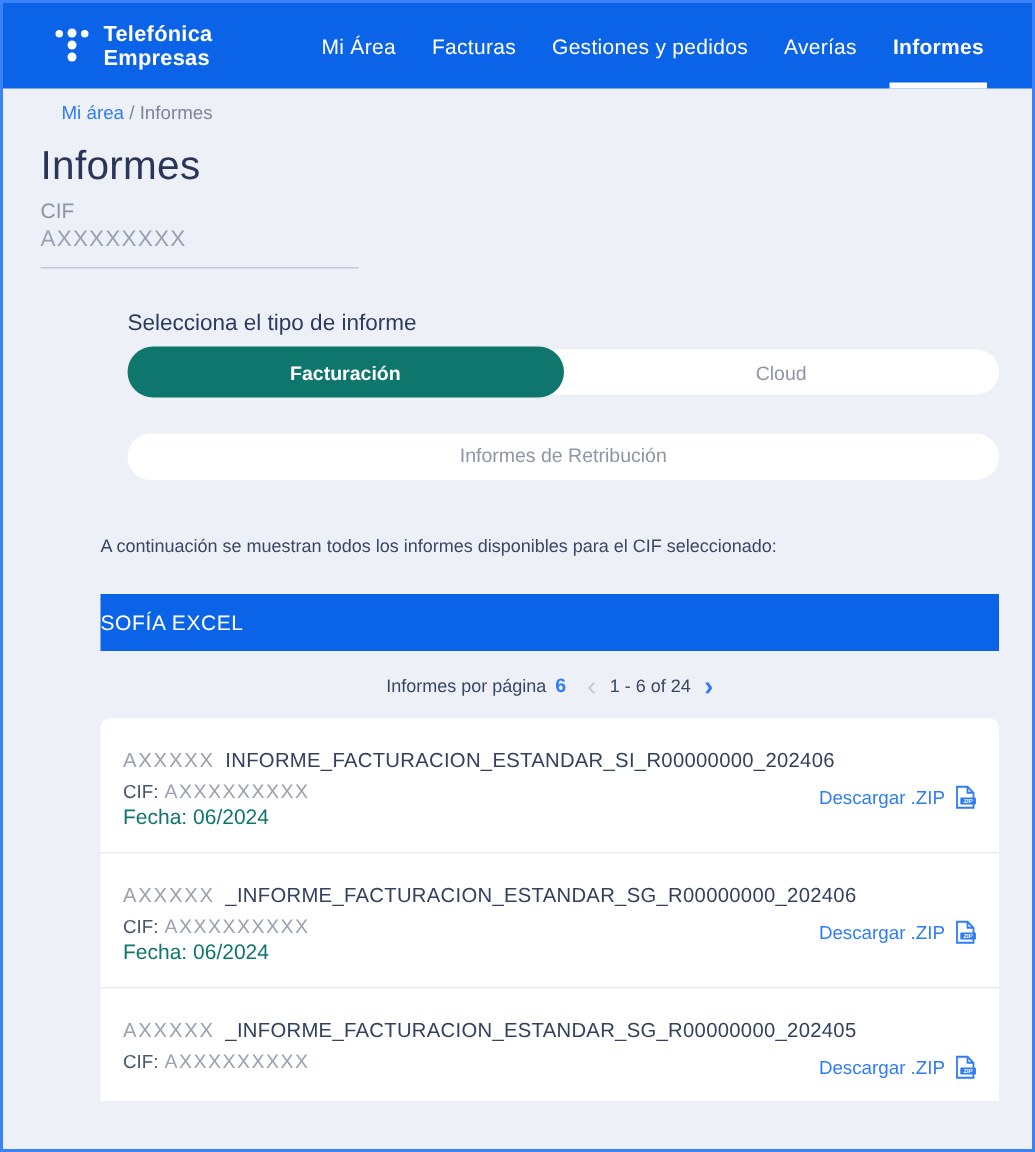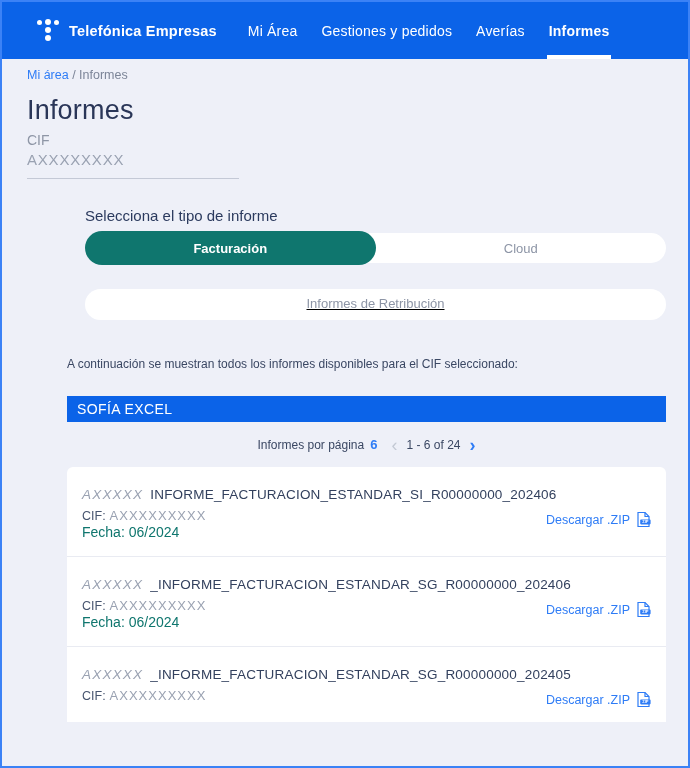--- a/index.html
+++ b/index.html
@@ -31,21 +31,21 @@
     padding:0 12px; font-size:14px; font-weight:500; letter-spacing:0.2px;
     color:#fff; cursor:pointer; white-space:nowrap;
   }
   .nav-item.active { font-weight:700; }
   .nav-item.active::after {
     content:""; position:absolute; left:10px; right:10px; bottom:0;
     height:4px; background:#fff;
   }
 
   
-  .breadcrumb { padding:9px 0 0 25px; font-size:12.5px; color:#7C8598; }
+  .breadcrumb { padding:9px 0 0 39px; font-size:12.5px; color:#7C8598; }
   .breadcrumb .bc-link { color:#2E7CF6; cursor:pointer; }
 
   
   .page-head { padding:13px 0 0 25px; }
   .page-title { font-size:27px; font-weight:500; color:#2A3658; letter-spacing:0.2px; }
   .cif-label { margin-top:6px; font-size:14px; color:#8E96A6; }
   .cif-value { margin-top:3px; font-size:15px; color:#9AA2B2; letter-spacing:0.8px; }
   .cif-underline { width:212px; border-bottom:1px solid #C4C9D6; margin-top:10px; }
 
   
@@ -59,29 +59,29 @@
     flex:1; display:flex; align-items:center; justify-content:center;
     font-size:13px; color:#8D95A6; cursor:pointer; border-radius:17px;
   }
   .pill.selected {
     background:#0f766e; color:#fff; font-weight:700;
     height:34px; margin-top:-2px;
   }
   .servicebox { background:#fff; border-radius:17px; padding:1px 0 4px; }
   .servicebox .row1 { display:flex; height:32px; align-items:stretch; }
   .servicebox .row1 .pill.selected { height:34px; margin-top:-1px; }
-  .servicebox .row2 { display:flex; height:26px;text-decoration:underline; }
+  .servicebox .row2 { display:flex; height:26px; }
 
   
   .intro { margin:37px 22px 0 65px; font-size:12px; color:#3A4763; }
 
   
   .section-bar {
-    margin:25px 22px 0 65px; height:26px; background:#0B63E8;
-    display:flex; align-items:center; padding-left:10px;
+    margin:25px 22px 0 65px; height:38px; background:#0B63E8;
+    display:flex; align-items:center; 
     color:#fff; font-size:14px; letter-spacing:0.4px;
   }
 
   
   .pagination {
     margin:0 22px 0 65px; height:45px; display:flex; align-items:center;
     justify-content:center; font-size:12px; color:#3A4763;
   }
   .pg-perpage-value { color:#2E7CF6; font-weight:700; margin:0 14px 0 6px; font-size:13px; }
   .pg-prev { color:#C3C9D4; font-size:18px; line-height:1; cursor:default; margin-right:9px; }
@@ -91,21 +91,21 @@
   .report-card {
     margin:0 22px 0 65px; background:#fff; border-radius:6px 6px 0 0;
     min-height:255px;
   }
   .report-item {
     position:relative; padding:19px 15px 13px 15px;
     border-bottom:1px solid #E9EBF2; height:90px;
   }
   .report-item:last-child { border-bottom:none; height:auto; }
   .ri-title { font-size:13.5px; line-height:17px; white-space:nowrap; }
-  .ri-code { color:#9AA2B2; letter-spacing:1.2px; margin-right:7px;font-style:italic; }
+  .ri-code { color:#9AA2B2; letter-spacing:1.2px; margin-right:7px; }
   .ri-name { color:#33415E; font-weight:500; letter-spacing:0.2px; }
   .ri-cif { margin-top:5px; font-size:12.5px; color:#47556F; line-height:16px; }
   .ri-cif-value { color:#9AA2B2; letter-spacing:1px; margin-left:4px; font-size:13px; }
   .ri-date { margin-top:0; font-size:14px; color:#0f766e; line-height:16px; }
   .ri-download {
     position:absolute; right:14px; top:44px; display:flex; align-items:center;
     gap:5px; color:#2E7CF6; font-size:12.5px; cursor:pointer; text-decoration:none;
   }
   .zip-icon { display:block; }
 </style>
@@ -120,20 +120,21 @@
         <i class="d1"></i>
           <i class="d2"></i>
           <i class="d3"></i>
           <i class="d4"></i>
           <i class="d5"></i>
       </span>
       <span class="brand-name">Telefónica Empresas</span>
     </div>
     <div class="nav-menu">
       <span class="nav-item">Mi Área</span>
+      <span class="nav-item">Facturas</span>
       <span class="nav-item">Gestiones y pedidos</span>
       <span class="nav-item">Averías</span>
       <span class="nav-item active">Informes</span>
     </div>
   </div>
 
   <div class="breadcrumb">
     <span class="bc-link">Mi área</span><span> / </span><span>Informes</span>
   </div>
 

